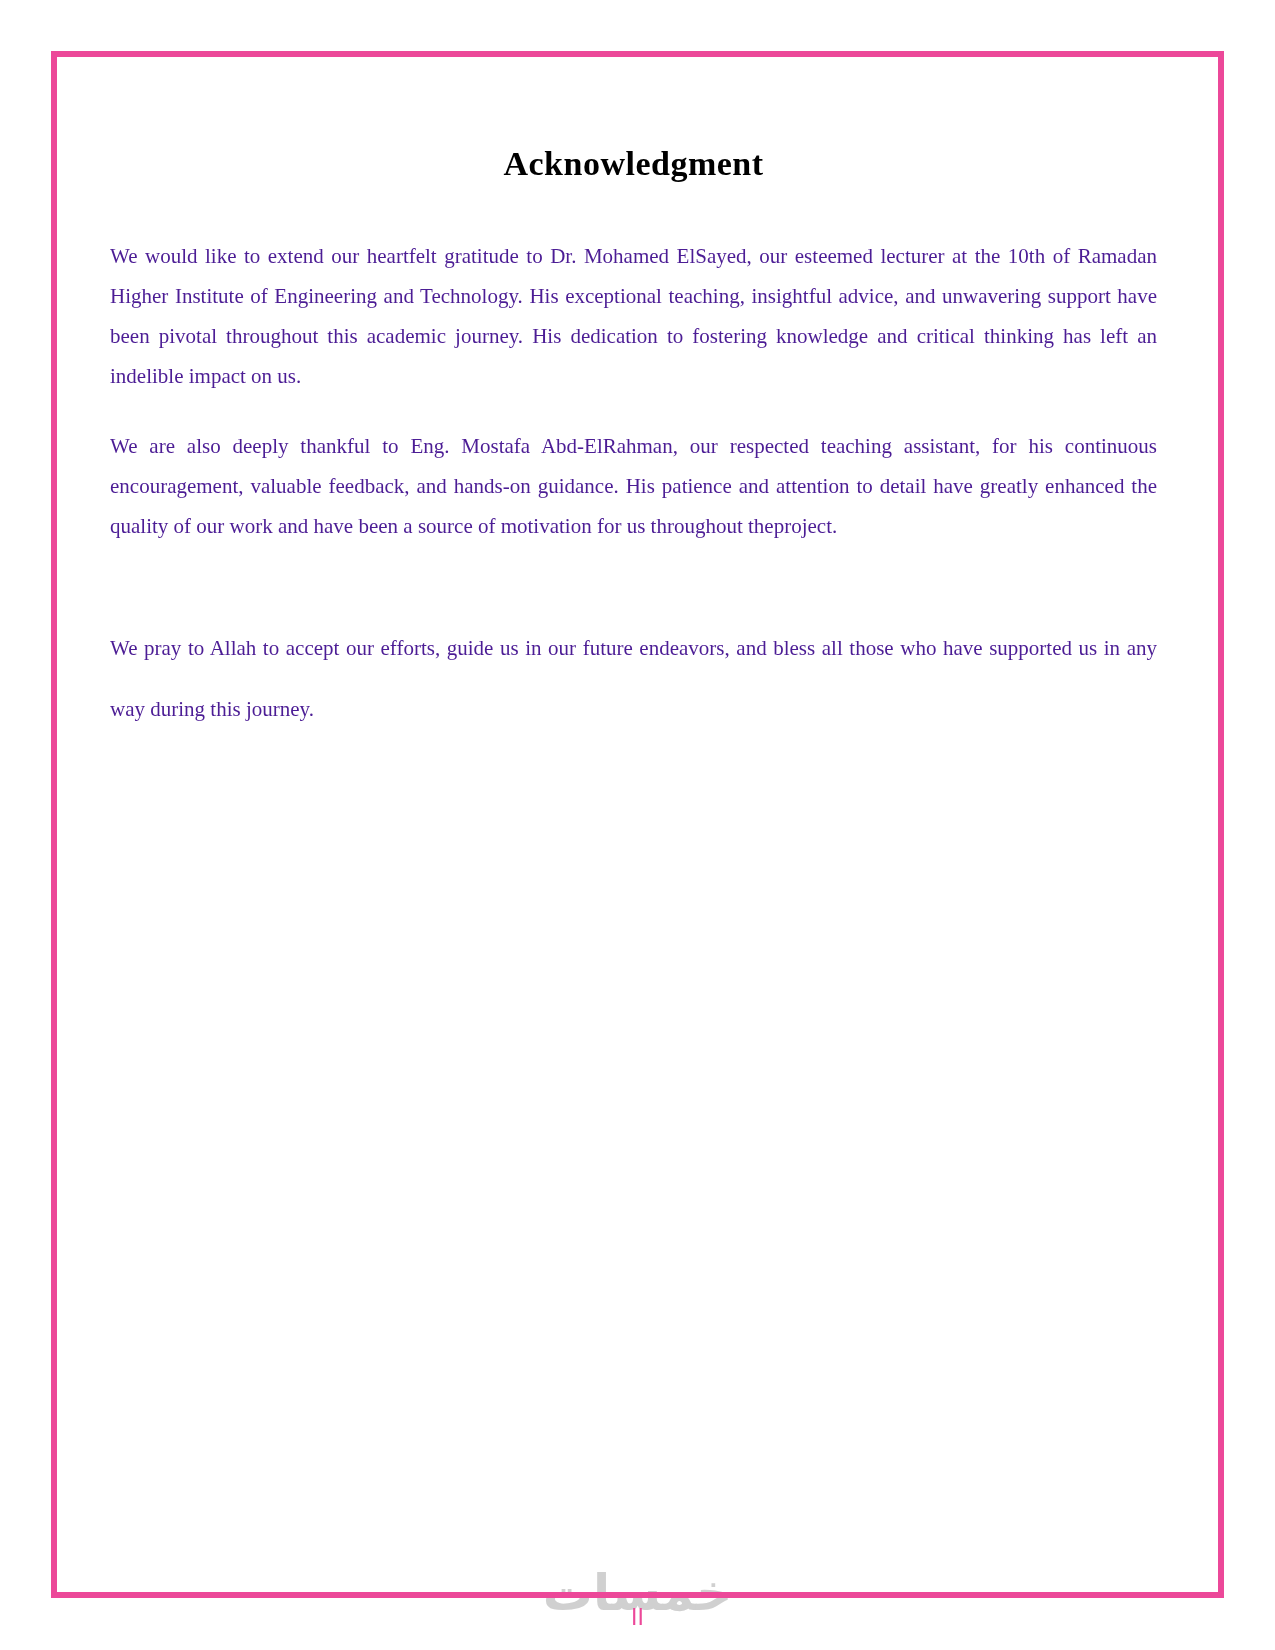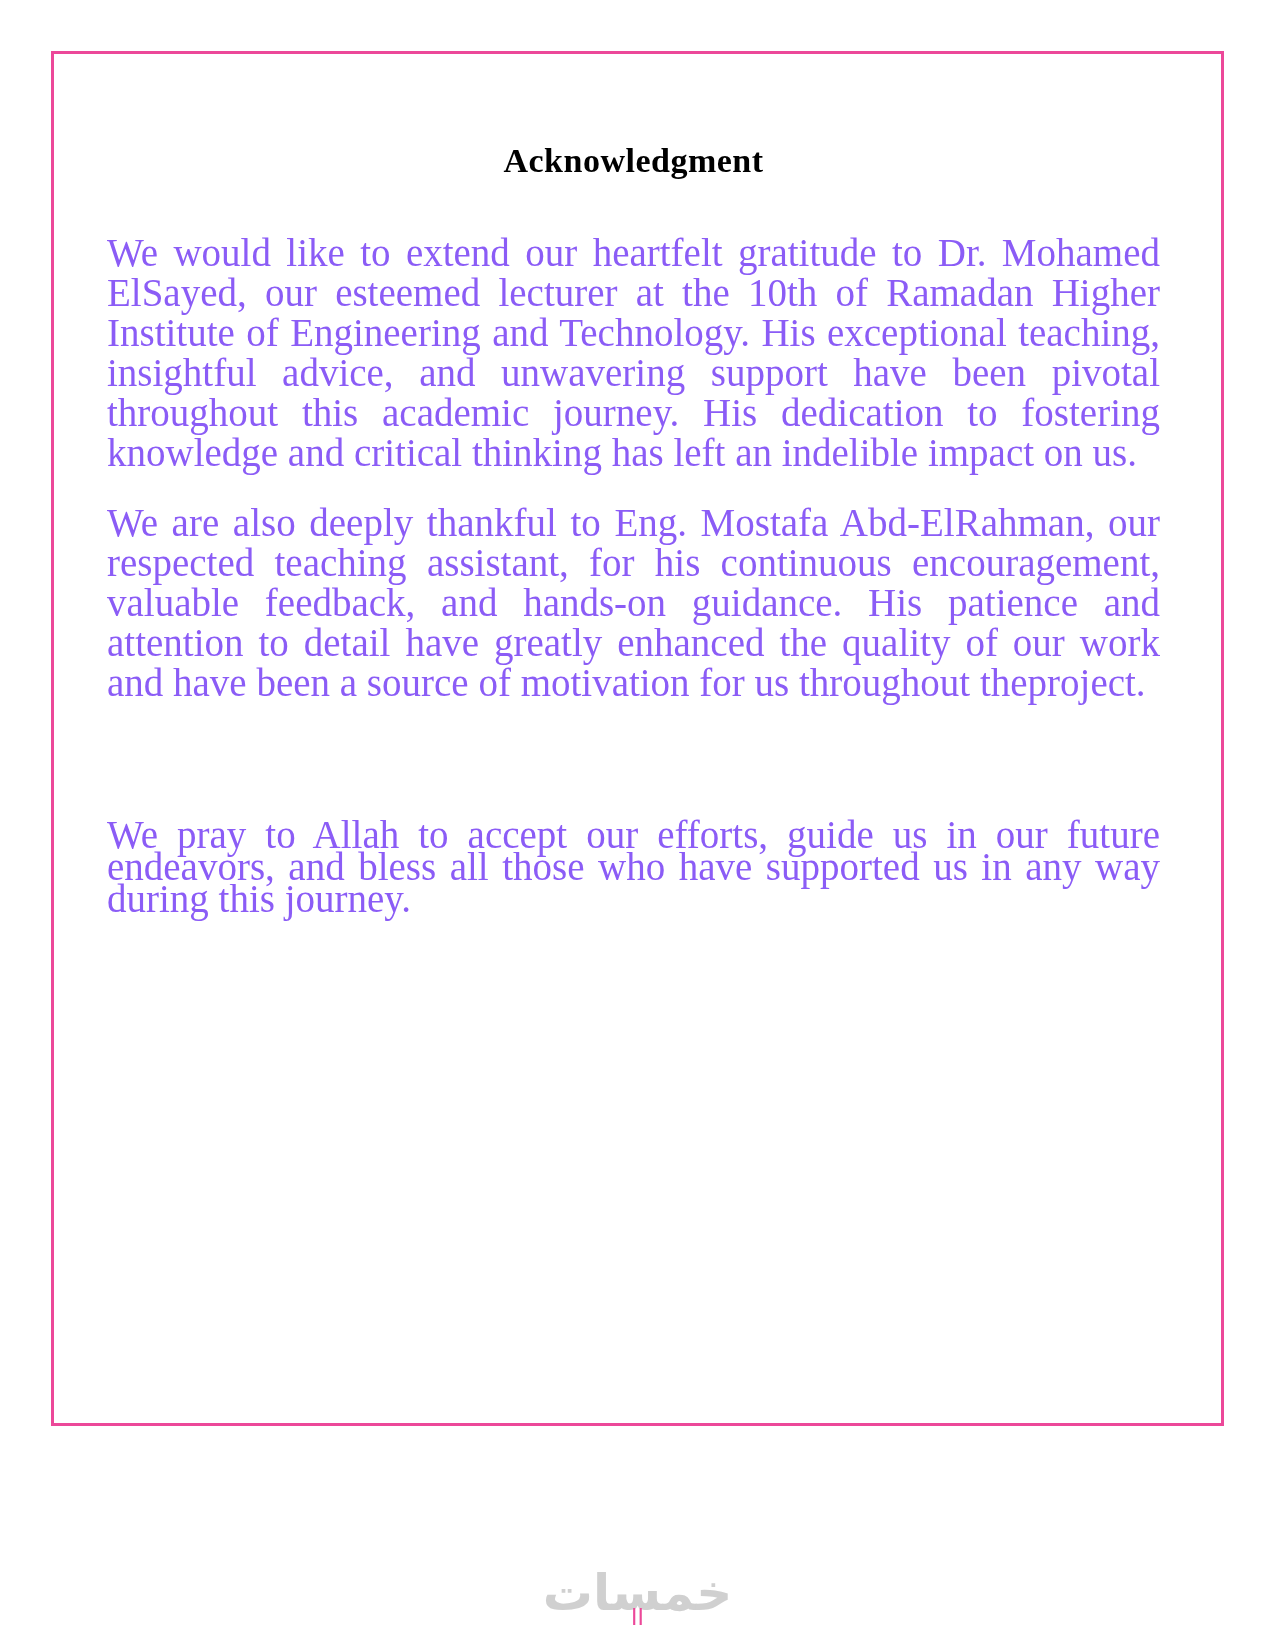--- a/index.html
+++ b/index.html
@@ -29,44 +29,44 @@
     z-index: 1;
     line-height: 1;
     letter-spacing: 2px;
     text-align: center;
   }
   .frame {
     position: absolute;
     left: 51px;
     top: 51px;
     width: 1173px;
-    height: 1375px;
+    height: 1547px;
     box-sizing: border-box;
-    border: 3px solid #ec4899;
+    border: 6px solid #ec4899;
     padding: 86px 61px 0 53px;
     z-index: 2;
     background: transparent;
   }
   .title {
     margin: 0 0 52px 0;
     font-size: 34px;
     font-weight: bold;
     text-align: center;
     line-height: 41px;
     letter-spacing: 0.5px;
   }
   .body-par {
     margin: 0;
-    font-size: 39px;
+    font-size: 21px;
     line-height: 40px;
     text-align: justify;
-    color: #8b5cf6;
+    color: #4c1d95;
   }
   .par-2 { margin-top: 30px; }
-  .par-3 { margin-top: 116px; line-height: 32px; }
+  .par-3 { margin-top: 72px; line-height: 61px; }
   .page-number {
     position: absolute;
     left: 50%;
     top: 1605px;
     transform: translateX(-50%);
     font-family: "Liberation Sans", sans-serif;
     font-size: 23px;
     color: #ec4899;
     z-index: 3;
     line-height: 1.1;

